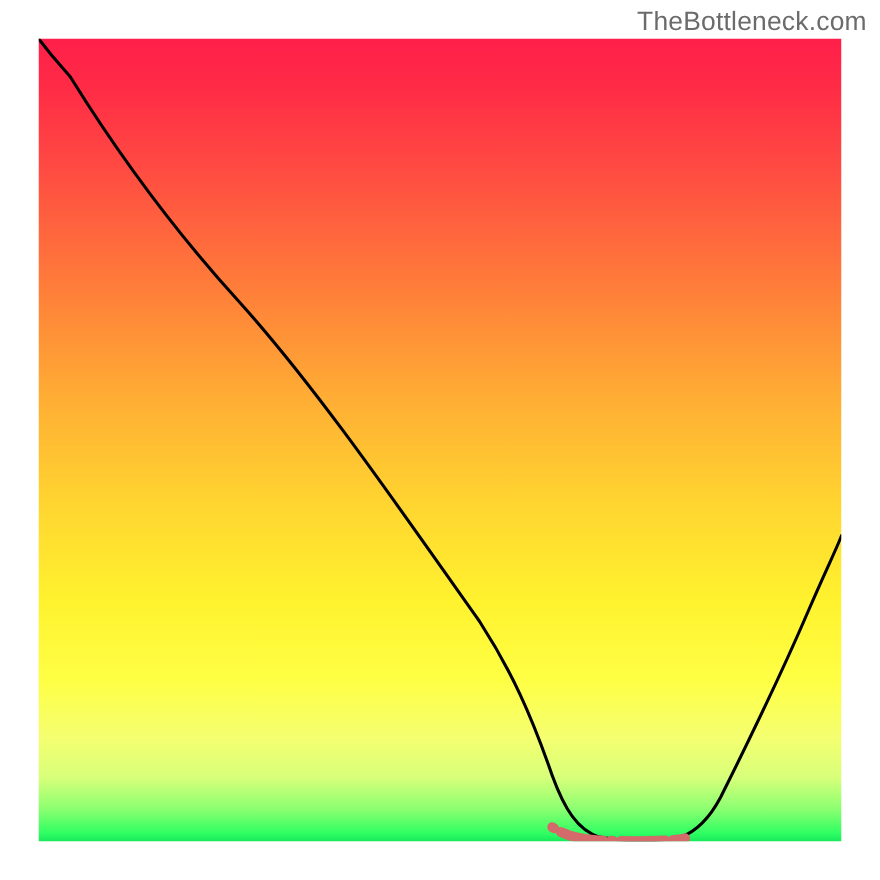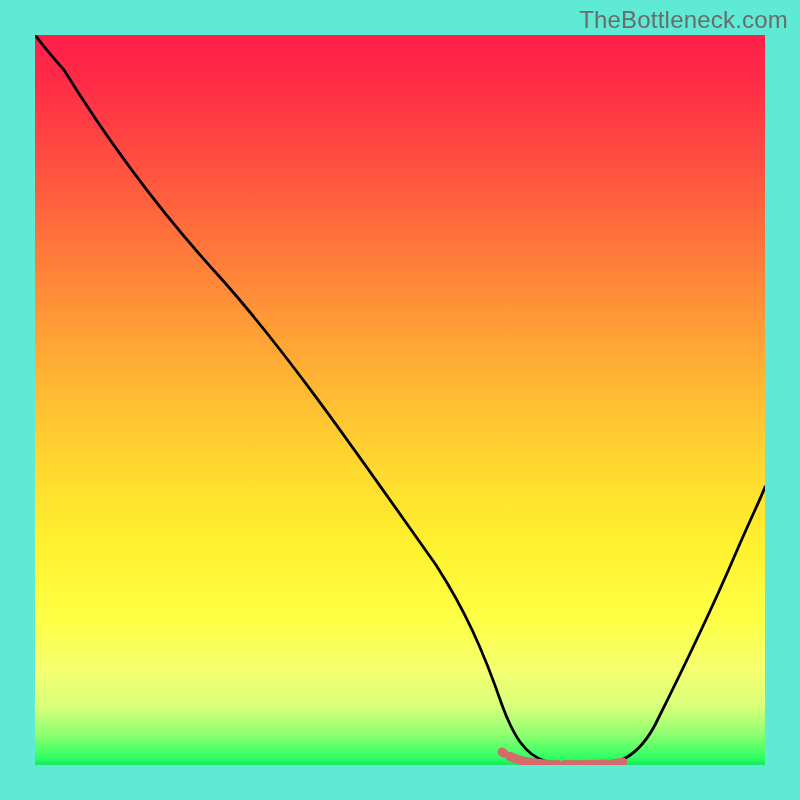--- a/index.html
+++ b/index.html
@@ -8,21 +8,21 @@
     background: #000;
     width: 800px;
     height: 800px;
     overflow: hidden;
     font-family: Arial, Helvetica, sans-serif;
   }
   .frame {
     position: relative;
     width: 800px;
     height: 800px;
-    background: #5eead4;
+    background: #ffffff;
   }
   .plot-area {
     position: absolute;
     left: 35px;
     top: 35px;
     width: 730px;
     height: 730px;
     overflow: hidden;
   }
   .gradient-bg {

